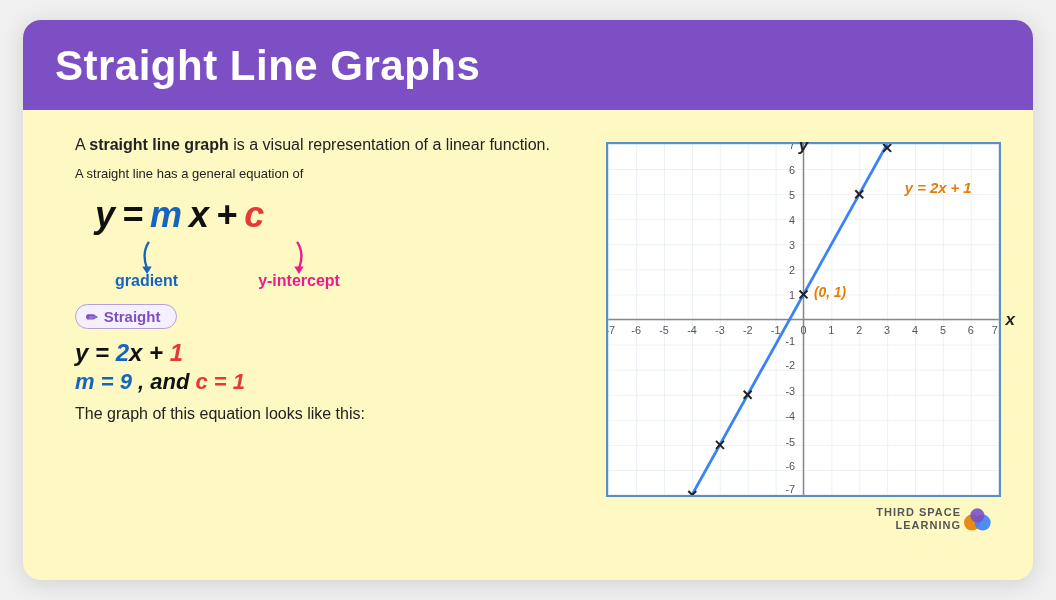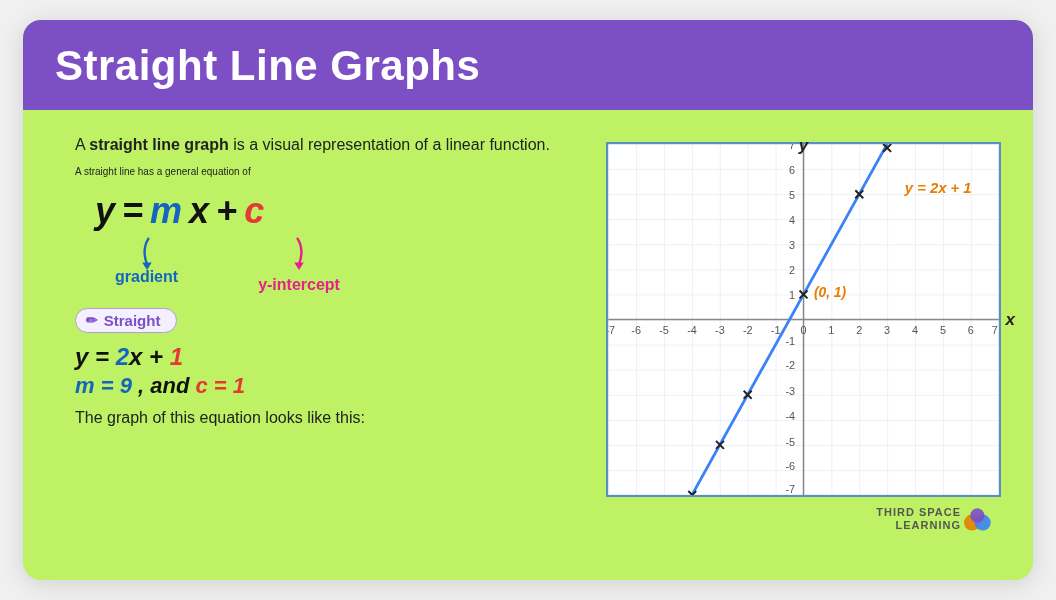--- a/index.html
+++ b/index.html
@@ -7,21 +7,21 @@
       font-family: 'Arial', sans-serif;
       background: #f0f0f0;
       display: flex;
       justify-content: center;
       align-items: center;
       width: 1056px;
       height: 600px;
       overflow: hidden;
     }
     .card {
-      background: #bef264;
+      background: #fef9c3;
       border-radius: 18px;
       width: 1010px;
       min-height: 560px;
       overflow: hidden;
       box-shadow: 0 4px 24px rgba(0,0,0,0.13);
     }
     .header {
       background: #7c4fc4;
       padding: 22px 32px 20px 32px;
     }
@@ -50,21 +50,21 @@
       align-items: flex-end;
     }
     .intro-text {
       font-size: 16px;
       color: #222;
       line-height: 1.6;
       margin-bottom: 4px;
     }
     .bold { font-weight: 800; }
     .general-eq-label {
-      font-size: 10px;
+      font-size: 13px;
       color: #222;
       margin-bottom: 2px;
       margin-top: 6px;
     }
     .equation-display {
       font-size: 36px;
       font-weight: 900;
       font-style: italic;
       color: #111;
       margin: 10px 0 0 20px;
@@ -90,21 +90,20 @@
       display: flex;
       flex-direction: column;
       align-items: center;
       margin-left: 4px;
     }
     .annotation-yint {
       display: flex;
       flex-direction: column;
       align-items: center;
       margin-left: 80px;
-      gap: 8px;
     }
     .arrow-down {
       width: 32px;
       height: 38px;
     }
     .annotation-label-gradient {
       color: #1565c0;
       font-size: 16px;
       font-weight: 700;
       margin-top: -4px;

